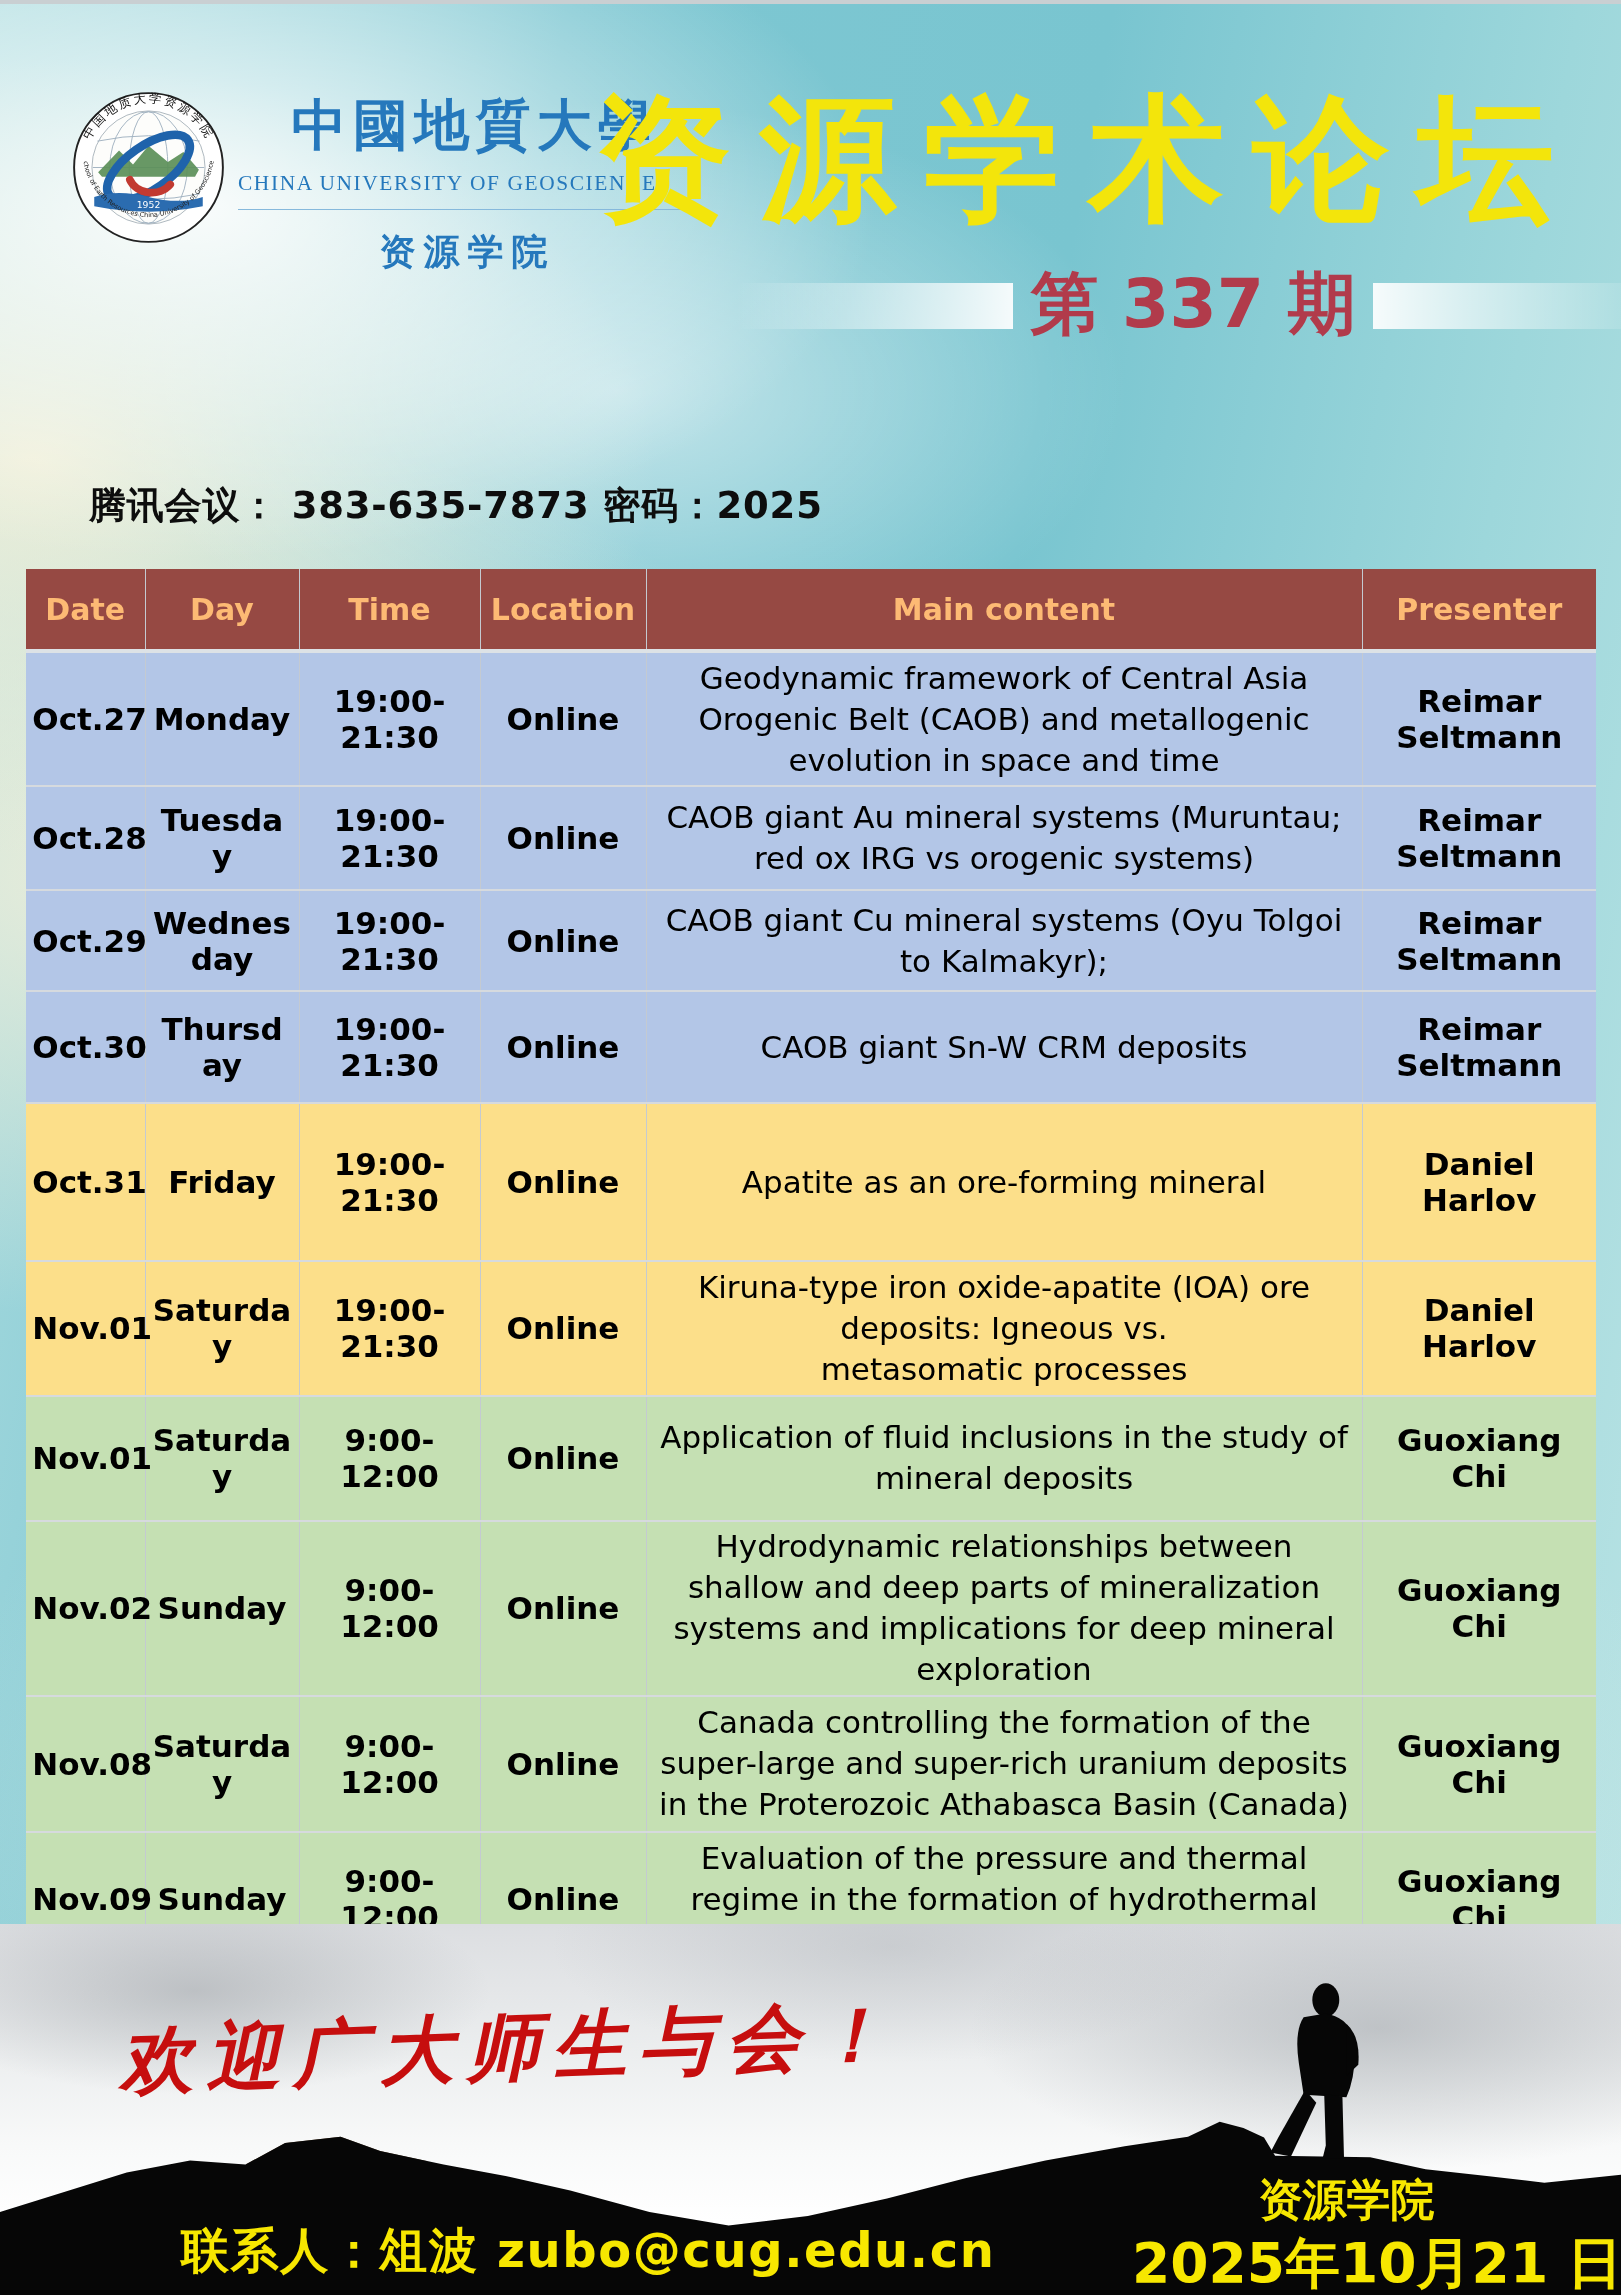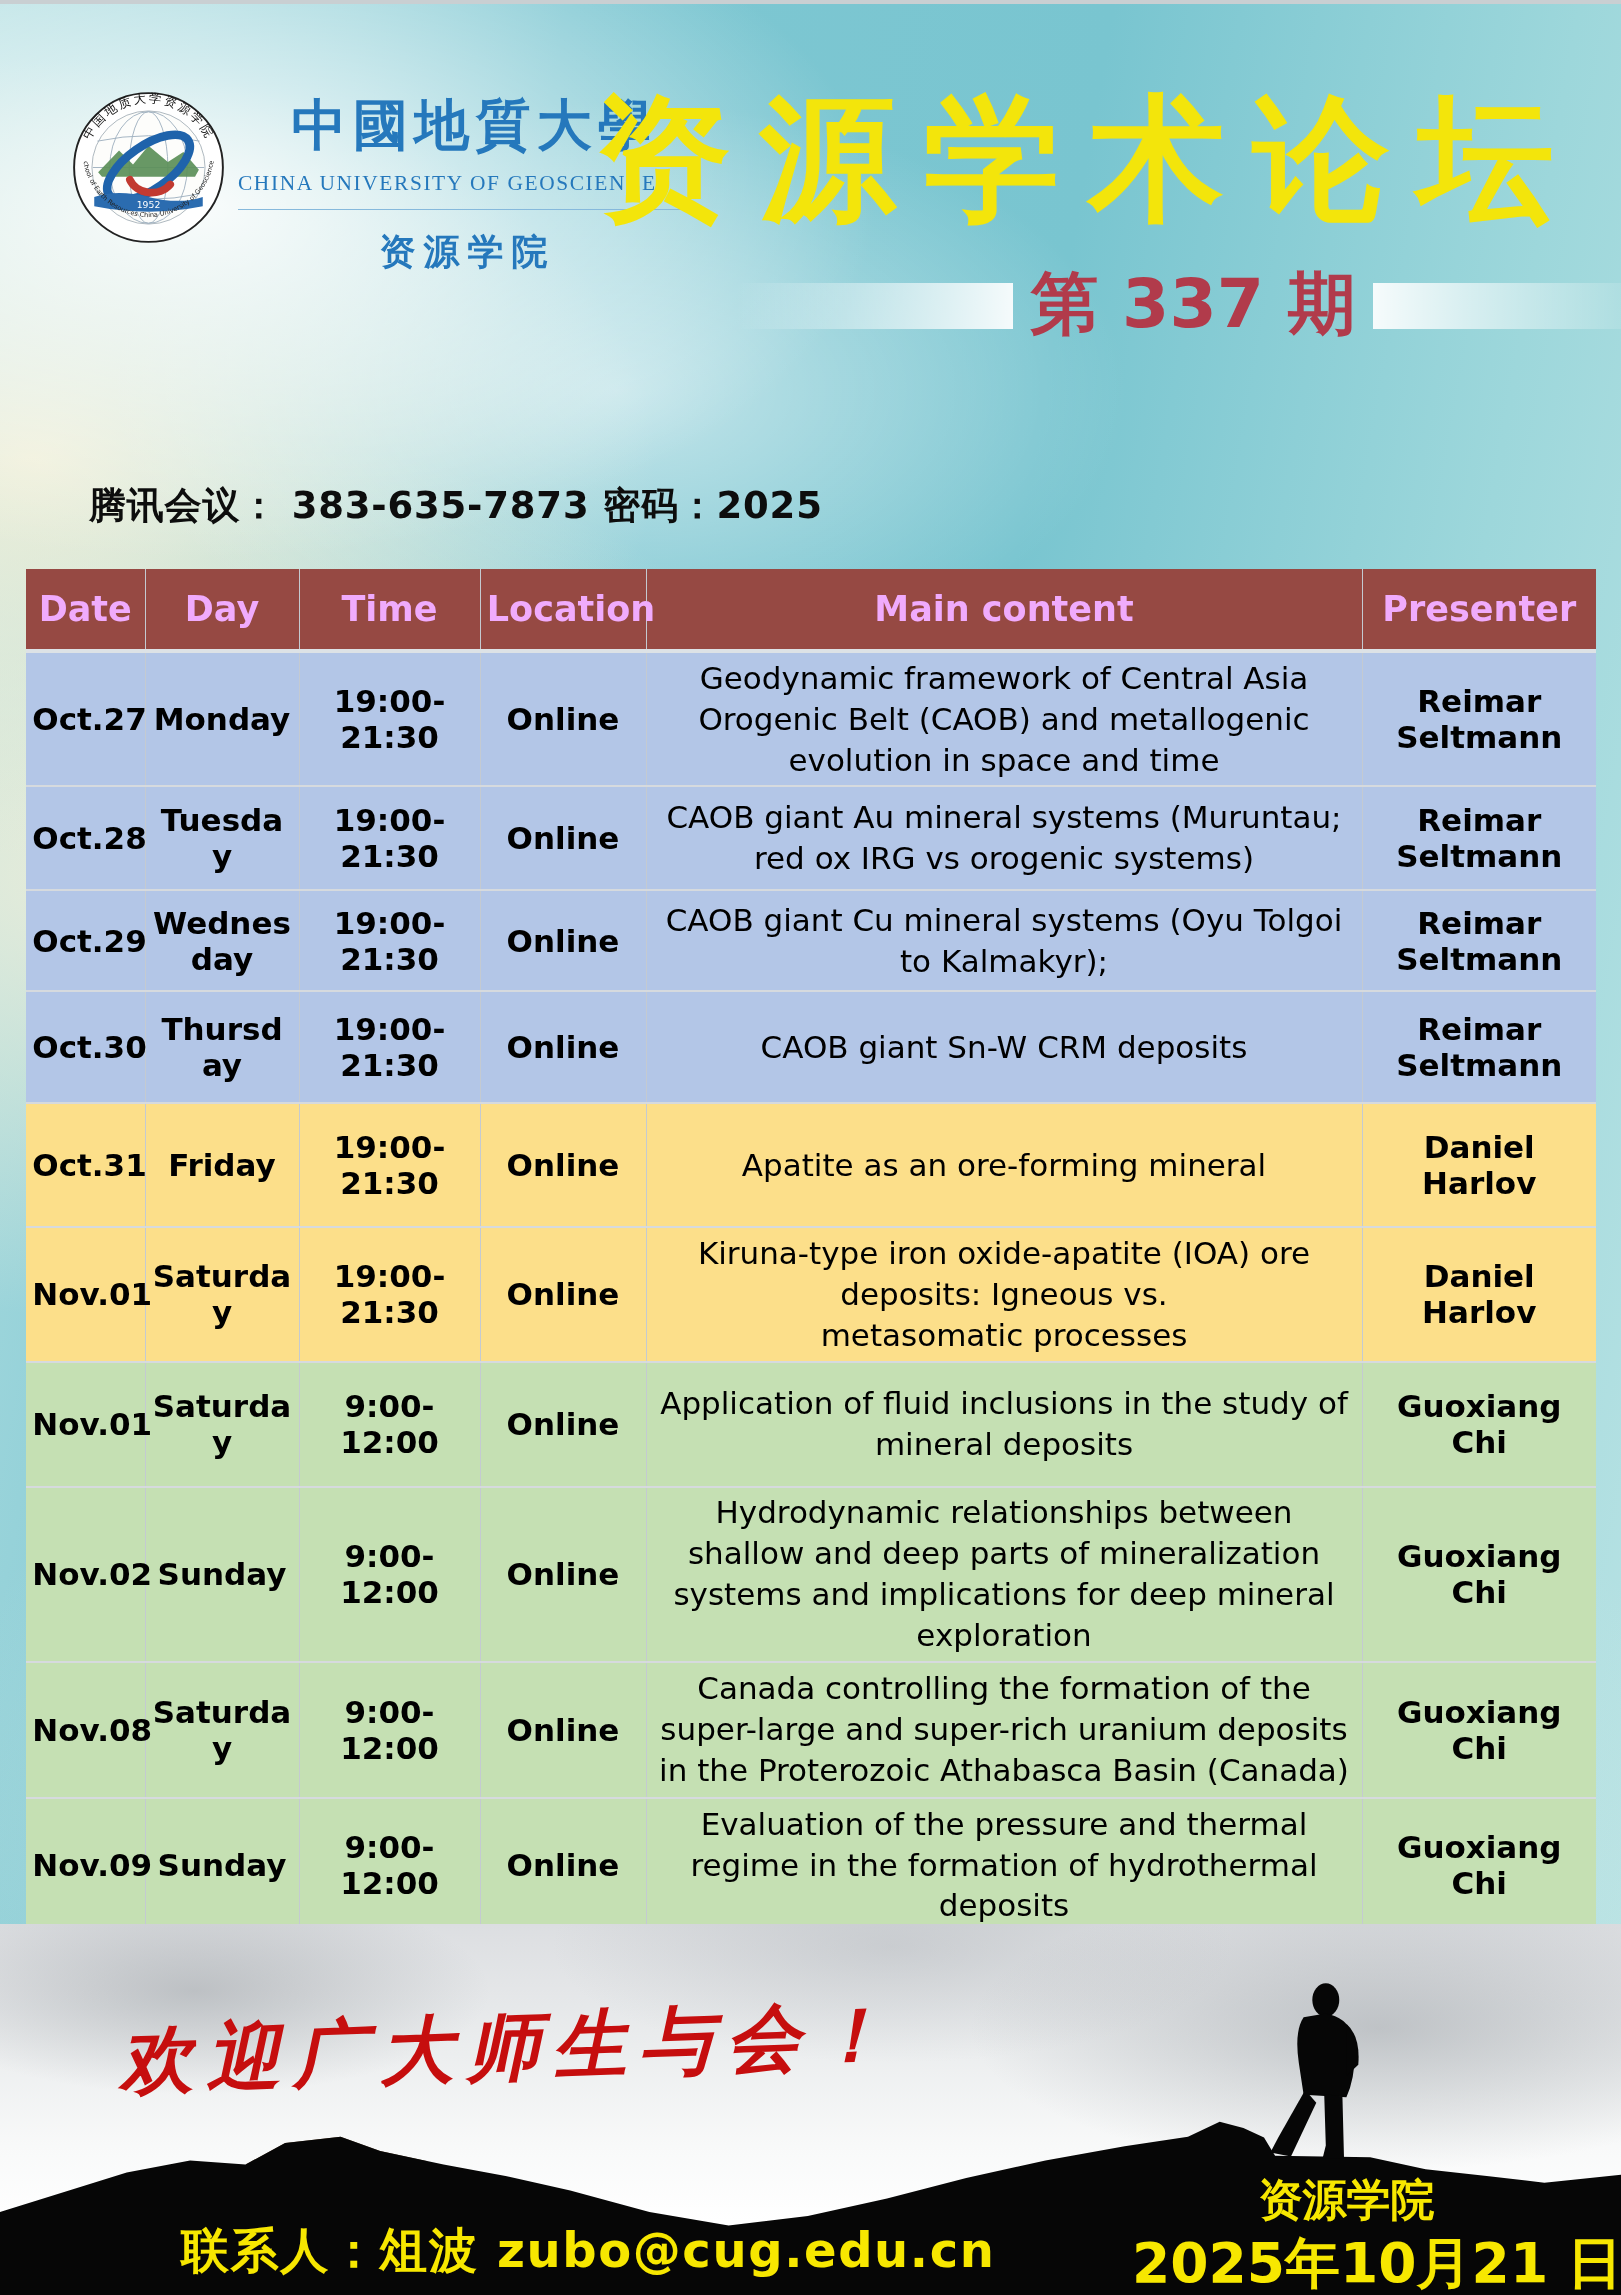--- a/index.html
+++ b/index.html
@@ -33,27 +33,27 @@
   .issue-text{font-size:68px;font-weight:700;color:#b13b4b;margin:0 17.4px;line-height:1;white-space:nowrap;position:relative;top:-1.6px;}
   
   .course-title{position:absolute;left:89px;top:394px;font-size:46px;font-weight:800;color:#0d0d0d;white-space:nowrap;}
   .meeting-line{position:absolute;left:89px;top:481px;font-size:37px;font-weight:800;color:#0d0d0d;white-space:nowrap;letter-spacing:0.8px;}
   
   table.sched{position:absolute;left:26px;top:569px;width:1569px;border-collapse:collapse;table-layout:fixed;}
   table.sched th,table.sched td{border-right:1.6px solid #c4cad1;vertical-align:middle;padding:4.8px 6.3px;}
   table.sched th:last-child,table.sched td:last-child{border-right:none;}
   table.sched td{border-bottom:2.4px solid #d6dade;color:#000;font-size:31px;text-align:center;}
   table.sched thead tr{height:82px;}
-  table.sched th{font-size:35px;font-weight:700;color:#f0abfc;border-bottom:4px solid #dde2e6;}
+  table.sched th{font-size:30px;font-weight:700;color:#fdba74;border-bottom:4px solid #dde2e6;}
   td.c-date,td.c-day,td.c-time,td.c-location,td.c-presenter{font-weight:700;}
   td.c-day{overflow-wrap:anywhere;}
   td.c-content{text-align:left;padding-left:12.7px;padding-right:8px;font-weight:400;line-height:1.32;white-space:pre-line;}
   tbody tr:nth-child(1){height:122px;} tbody tr:nth-child(2){height:104px;}
   tbody tr:nth-child(3){height:101px;} tbody tr:nth-child(4){height:112px;}
-  tbody tr:nth-child(5){height:124px;} tbody tr:nth-child(6){height:125px;}
+  tbody tr:nth-child(5){height:158px;} tbody tr:nth-child(6){height:125px;}
   tbody tr:nth-child(7){height:125px;} tbody tr:nth-child(8){height:126px;}
   tbody tr:nth-child(9){height:136px;} tbody tr:nth-child(10){height:103px;}
   tbody tr:nth-child(11){height:116px;}
   
   .mountains{
     position:absolute;left:0;top:1924px;width:1622px;height:371px;
     background:
       radial-gradient(26% 40% at 12% 18%, rgba(150,155,160,.5), rgba(150,155,160,0) 70%),
       radial-gradient(36% 55% at 85% 28%, rgba(140,146,152,.45), rgba(140,146,152,0) 70%),
       radial-gradient(30% 45% at 55% 6%, rgba(170,175,180,.4), rgba(170,175,180,0) 70%),

